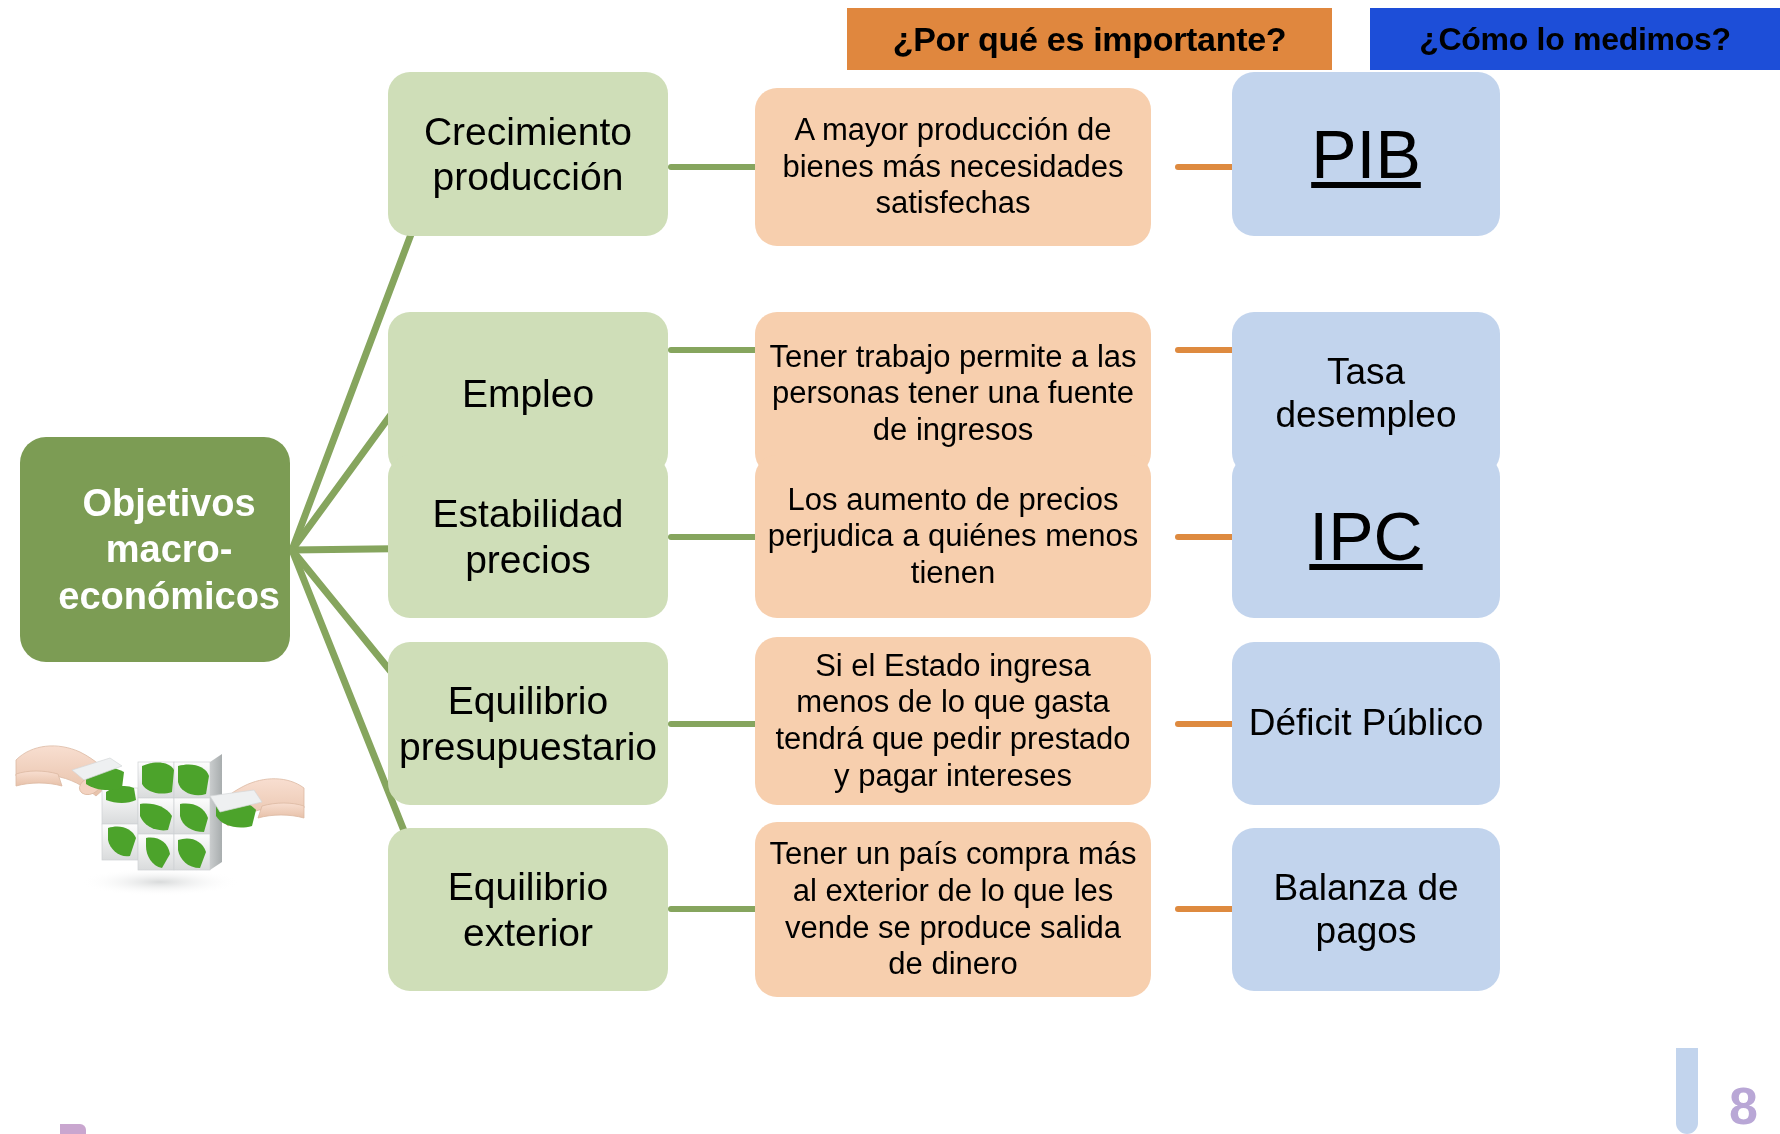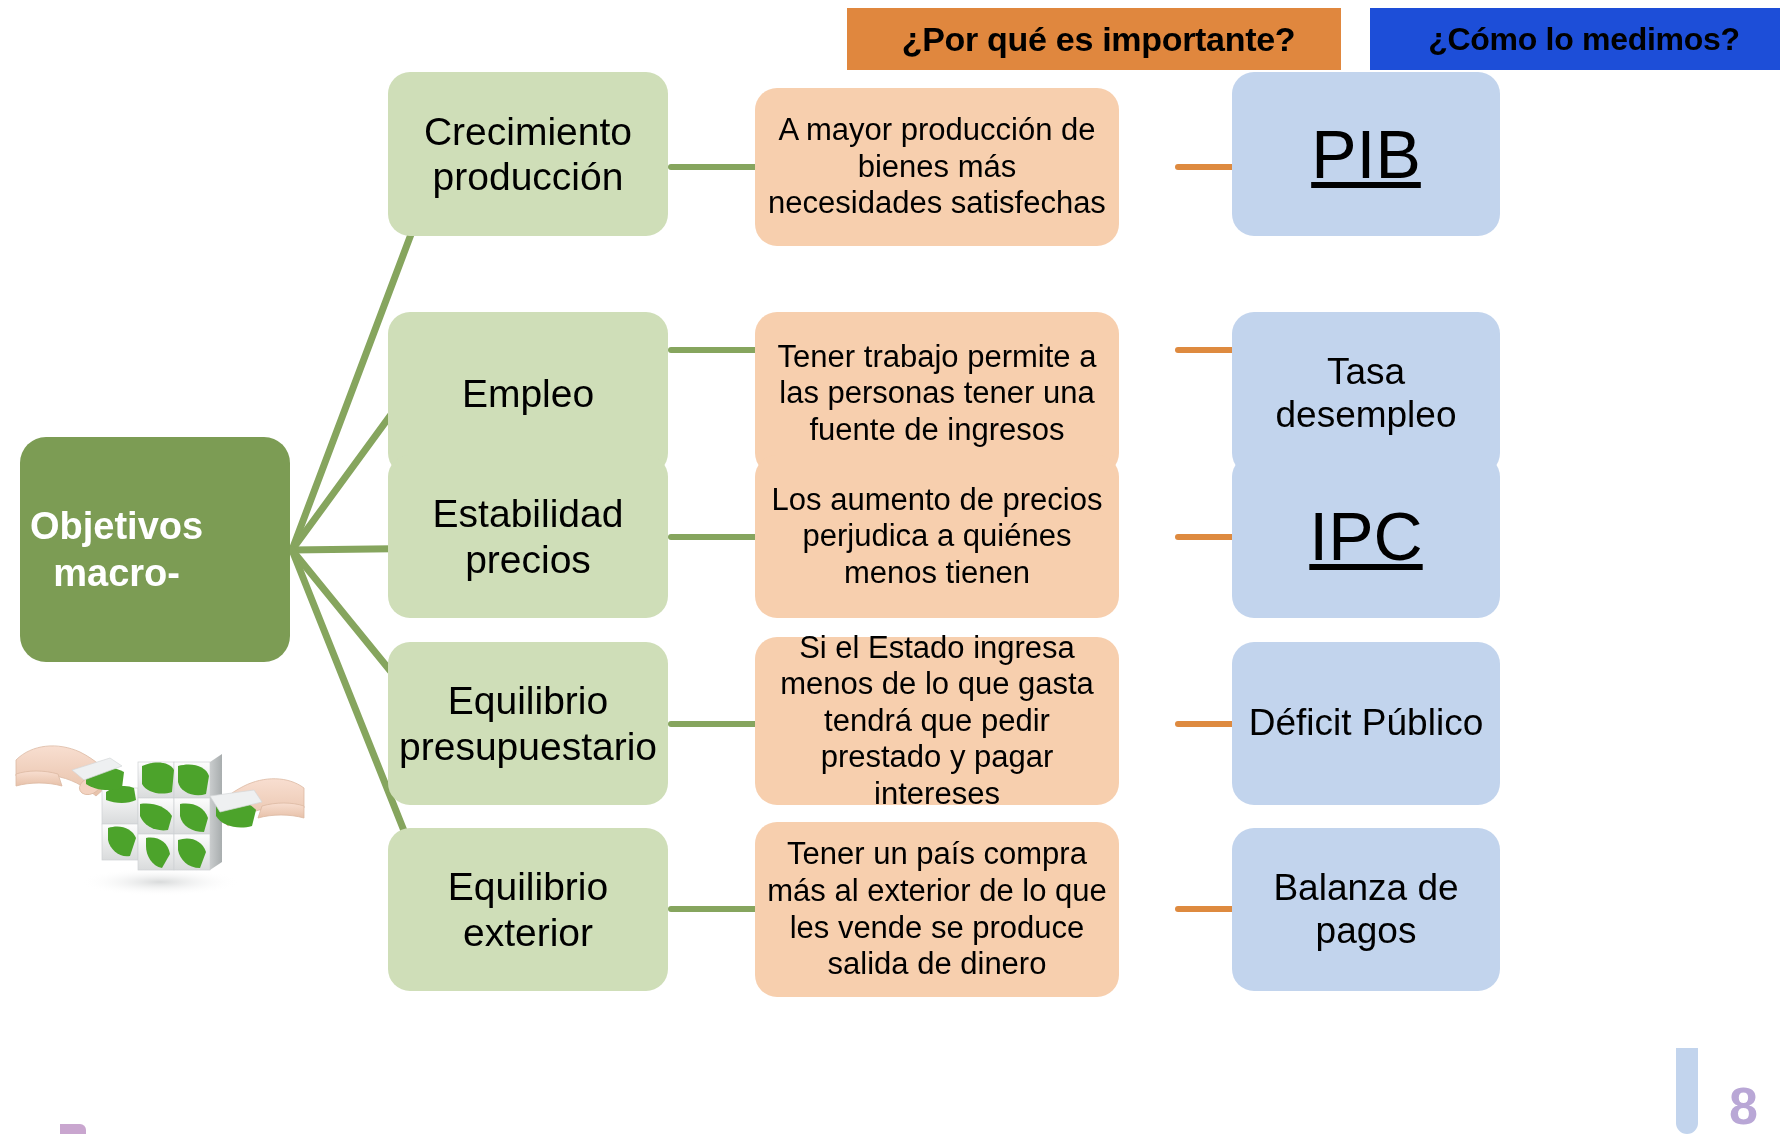--- a/index.html
+++ b/index.html
@@ -18,21 +18,20 @@
 
   
   .col-header {
     position: absolute;
     display: flex;
     align-items: center;
     justify-content: center;
     font-weight: bold;
     color: #000000;
     letter-spacing: -0.3px;
-    padding-left: 9px;
   }
   #header-why {
     left: 847px;
     top: 8px;
     width: 485px;
     height: 62px;
     background: #E0873E;
     font-size: 34px;
   }
   #header-how {
@@ -48,21 +47,21 @@
   #hub {
     position: absolute;
     left: 20px;
     top: 437px;
     width: 270px;
     height: 225px;
     background: #7C9C54;
     border-radius: 26px;
     display: flex;
     align-items: center;
-    justify-content: flex-start;
+    justify-content: flex-end;
     text-align: center;
     color: #ffffff;
     font-weight: bold;
     font-size: 38px;
     line-height: 1.22;
     padding: 8px 10px;
     box-sizing: border-box;
   }
 
   
@@ -96,21 +95,21 @@
 
   .box-objective {
     left: 388px;
     width: 280px;
     background: #CFDEB8;
     font-size: 39px;
     line-height: 1.16;
   }
   .box-reason {
     left: 755px;
-    width: 364px;
+    width: 396px;
     background: #F7CFAE;
     font-size: 31px;
     line-height: 1.18;
   }
   .box-measure {
     left: 1232px;
     width: 268px;
     background: #C2D4ED;
     font-size: 37px;
     line-height: 1.16;
@@ -194,20 +193,21 @@
     <line x1="292" y1="550" x2="452" y2="548"></line>
     <line x1="292" y1="550" x2="436" y2="727"></line>
     <line x1="292" y1="550" x2="436" y2="911"></line>
   </g>
 </svg>
 
 <div id="hub">
   <span>
     <span>Objetivos</span><br>
     <span>macro-</span><br>
+    <span>económicos</span>
   </span>
 </div>
 
 <div class="row row-1">
   <div class="box box-objective">Crecimiento producción</div>
   <div class="link link-green" style="left:668px; top:164px; width:90px;"></div>
   <div class="box box-reason">A mayor producción de bienes más necesidades satisfechas</div>
   <div class="link link-orange" style="left:1175px; top:164px; width:60px;"></div>
   <div class="box box-measure big">PIB</div>
 </div>

